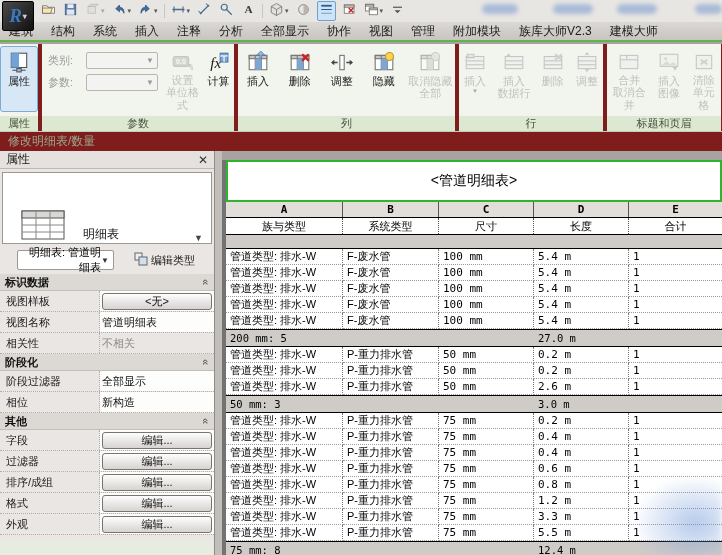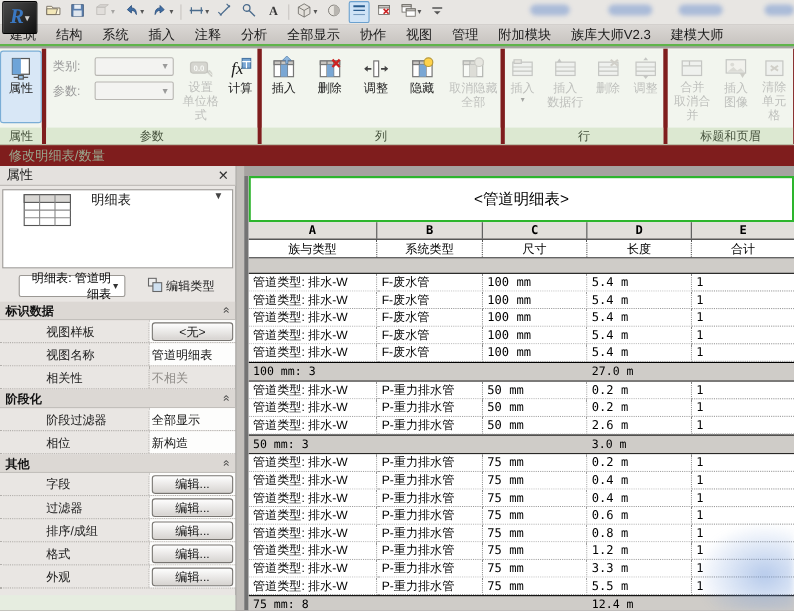--- a/index.html
+++ b/index.html
@@ -57,34 +57,34 @@
   
   #workspace{position:absolute;left:0;top:151px;width:722px;height:404px;background:#a6a3a0;}
   
   #props{position:absolute;left:0;top:0;width:215px;height:404px;background:#e9e6e3;
     border-right:1px solid #8e8b88;box-sizing:border-box;display:flex;flex-direction:column;}
   #props-header{height:17px;background:#e4e1de;border-bottom:1px solid #bdbab6;
     display:flex;align-items:center;padding:0 6px;justify-content:space-between;}
   #props-header .t{font-size:12px;color:#1a1a1a;}
   #props-header .x{font-size:12px;color:#333;font-weight:bold;line-height:10px;}
   #type-selector{margin:3px 2px 2px 2px;height:70px;background:#fff;border:1px solid #9b9894;
-    display:flex;align-items:flex-start;}
+    display:flex;align-items:flex-end;}
   #type-selector .iconbox{width:80px;display:flex;justify-content:center;}
   #type-selector .tname{flex:1;font-size:12px;color:#111;}
   #type-selector .dd{font-size:9px;color:#444;margin-right:8px;}
   #sel-row{display:flex;align-items:center;margin:3px 17px;gap:18px;height:22px;text-align:right;}
   #inst-combo{flex:1;height:20px;background:#fff;border:1px solid #9b9894;border-radius:2px;
     display:flex;align-items:center;padding:0 4px;box-sizing:border-box;font-size:11px;}
   #inst-combo .dd{margin-left:auto;font-size:8px;color:#333;}
   #edit-type{display:flex;align-items:center;gap:3px;font-size:11px;color:#1a1a1a;padding:0 2px;}
   #prop-grid{flex:1;overflow:hidden;}
   .sec-head{height:16px;background:#dcd8d4;border-bottom:1px solid #c2bfbb;display:flex;
     align-items:center;padding:0 5px;justify-content:space-between;font-weight:bold;font-size:11px;color:#111;}
   .sec-head .chev{display:inline-block;transform:rotate(90deg);font-size:11px;color:#444;font-weight:normal;}
-  .prow{display:grid;grid-template-columns:100px 1fr;height:20px;border-bottom:1px dotted #b2afab;padding-left:36px;}
+  .prow{display:grid;grid-template-columns:100px 1fr;height:20px;border-bottom:1px dotted #b2afab;}
   .prow .pl{padding-left:6px;display:flex;align-items:center;font-size:11px;color:#1a1a1a;
     border-right:1px dotted #b2afab;}
   .prow .pv{display:flex;align-items:center;padding:0 2px;font-size:11px;color:#111;background:#fdfdfc;}
   .prow.readonly .pv{background:transparent;color:#8d8a86;}
   .pbtn{flex:1;height:15px;border:1px solid #787571;border-radius:3px;
     background:linear-gradient(#fefefe,#d6d3d0);font-size:11px;display:flex;
     align-items:center;justify-content:center;color:#111;}
   #props-bottom{height:14px;background:#e6ede0;}
   
   #gutter{position:absolute;left:215px;top:0;width:7px;height:404px;background:#c2bfbb;}
@@ -620,21 +620,21 @@
           <div class="scell mono">1</div>
         </div>
         <div class="srow drow">
           <div class="scell">管道类型: 排水-W</div>
           <div class="scell">F-废水管</div>
           <div class="scell mono">100 mm</div>
           <div class="scell mono">5.4 m</div>
           <div class="scell mono">1</div>
         </div>
         <div class="srow strow">
-          <div class="scell mono">100 mm: 3</div>
+          <div class="scell mono">200 mm: 5</div>
           <div class="scell mono"></div>
           <div class="scell mono"></div>
           <div class="scell mono">27.0 m</div>
           <div class="scell mono"></div>
         </div>
         <div class="srow drow">
           <div class="scell">管道类型: 排水-W</div>
           <div class="scell">P-重力排水管</div>
           <div class="scell mono">50 mm</div>
           <div class="scell mono">0.2 m</div>

